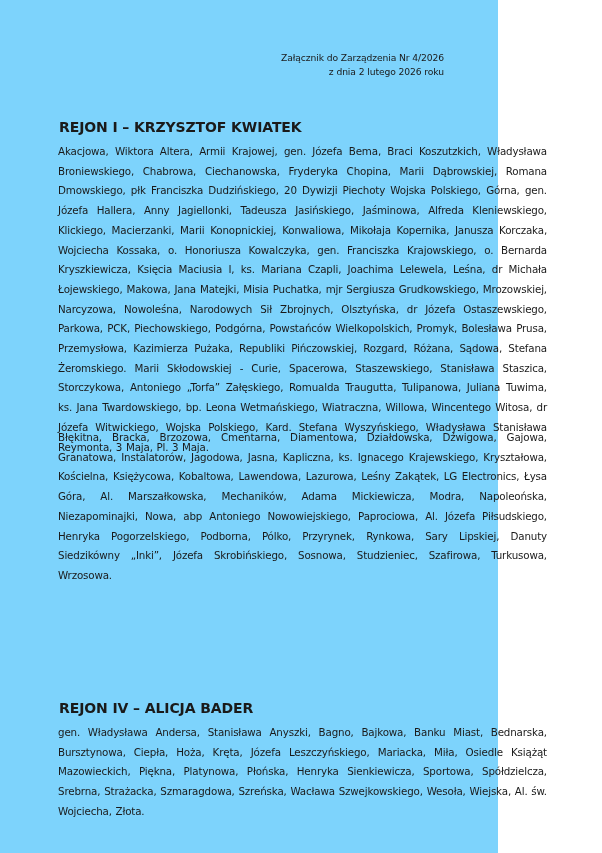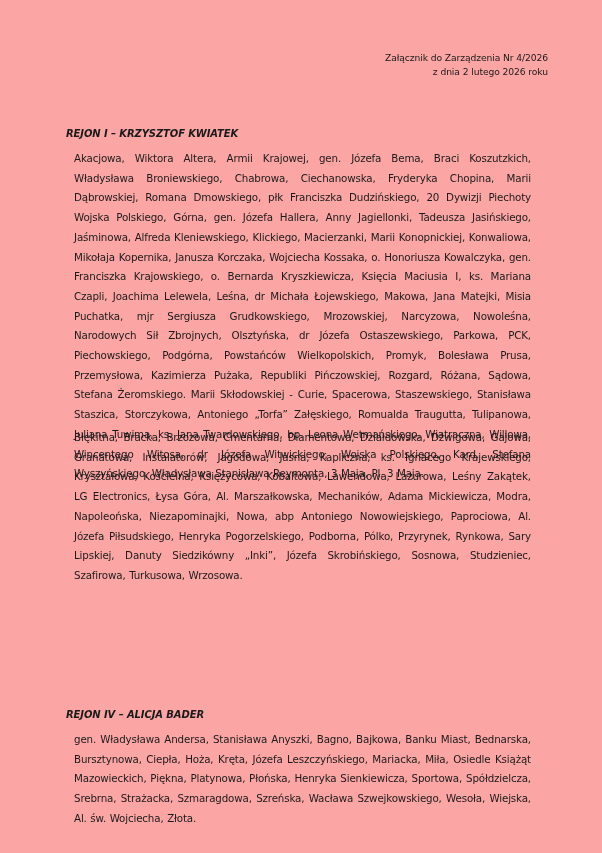--- a/index.html
+++ b/index.html
@@ -1,25 +1,25 @@
 <!DOCTYPE html>
 <html><head>
 <meta charset="utf-8">
 <style>
   html, body { margin: 0; padding: 0; background: #ffffff; }
   body { width: 602px; height: 853px; position: relative; overflow: hidden;
          font-family: "DejaVu Sans", sans-serif; color: #1a1a1a; }
-  .page { position: absolute; left: 0; top: 0; width: 602px; height: 853px; background: #fca5a5; }
+  .page { position: absolute; left: 0; top: 0; width: 498px; height: 853px; background: #7dd3fc; }
   .header-note { position: absolute; right: 54px; top: 51px; text-align: right;
                  font-size: 9.2px; line-height: 13.5px; letter-spacing: -0.1px; }
   .header-note div { white-space: nowrap; }
   .section { position: absolute; left: 58px; width: 489px; }
-  .section h2 { margin: 8px; font-size: 10px; font-weight: bold; line-height: 14px;
-                letter-spacing: -0.1px; font-style: italic; }
-  .section p { margin: 16px; margin-top: 8px; font-size: 10.3px; line-height: 19.7px;
+  .section h2 { margin: 1px; font-size: 14px; font-weight: bold; line-height: 14px;
+                letter-spacing: -0.1px; }
+  .section p { margin: 0; margin-top: 8px; font-size: 10.3px; line-height: 19.7px;
                text-align: justify; letter-spacing: -0.15px; word-spacing: 0.5px; }
 </style>
 </head>
 <body>
 
 <div class="page">
 
   <div class="header-note">
     <div>Załącznik do Zarządzenia Nr 4/2026</div>
     <div>z dnia 2 lutego 2026 roku</div>

